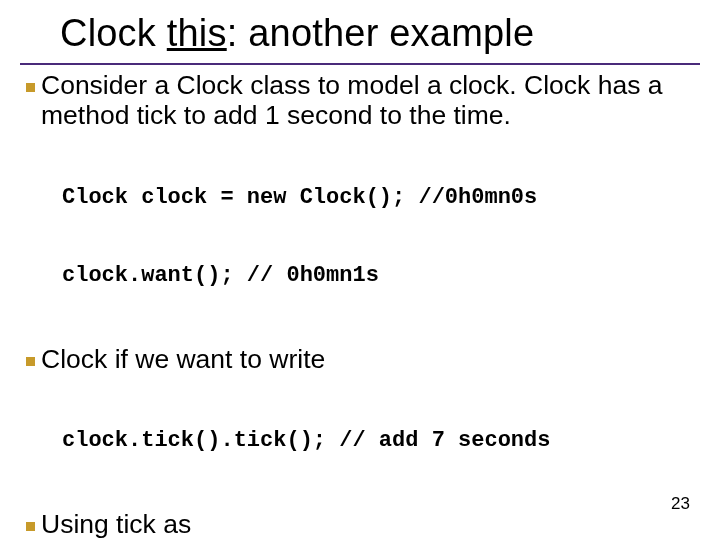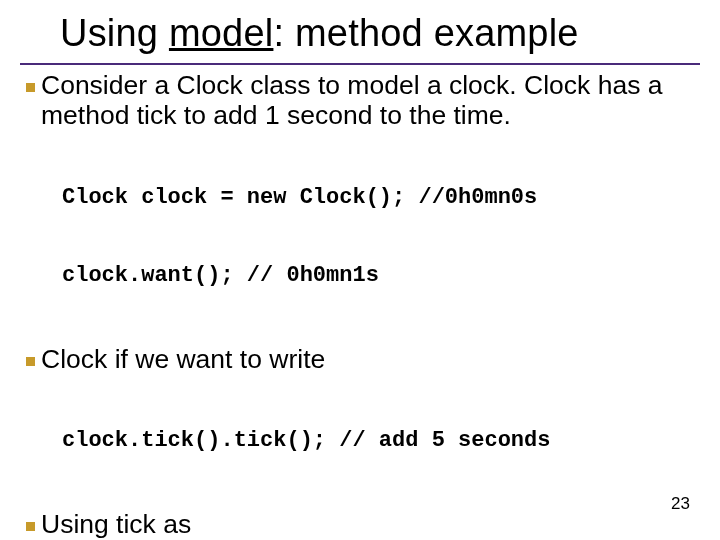--- a/index.html
+++ b/index.html
@@ -72,21 +72,21 @@
     color: #000;
     margin-left: 48px;
   }
 </style>
 </head>
 <body>
 
 <div class="slide">
 
   <div class="title">
-    <span>Using </span><span class="kw">model</span><span>: method example</span>
+    <span>Clock </span><span class="kw">this</span><span>: another example</span>
   </div>
 
   <hr class="rule">
 
   <div class="body">
 
     <div class="bullet-row">
       <div class="bullet-dot"></div>
       <div class="bullet-text">Consider a Clock class to model a clock. Clock has a method tick to add 1 second to the time.</div>
     </div>
@@ -95,21 +95,21 @@
       <div>Clock clock = new Clock(); //0h0mn0s</div>
       <div>clock.want(); // 0h0mn1s</div>
     </div>
 
     <div class="bullet-row">
       <div class="bullet-dot"></div>
       <div class="bullet-text">Clock if we want to write</div>
     </div>
 
     <div class="code">
-      <div>clock.tick().tick(); // add 5 seconds</div>
+      <div>clock.tick().tick(); // add 7 seconds</div>
     </div>
 
     <div class="bullet-row">
       <div class="bullet-dot"></div>
       <div class="bullet-text">Using tick as</div>
     </div>
 
   </div>
 
   <div class="page-num">23</div>

